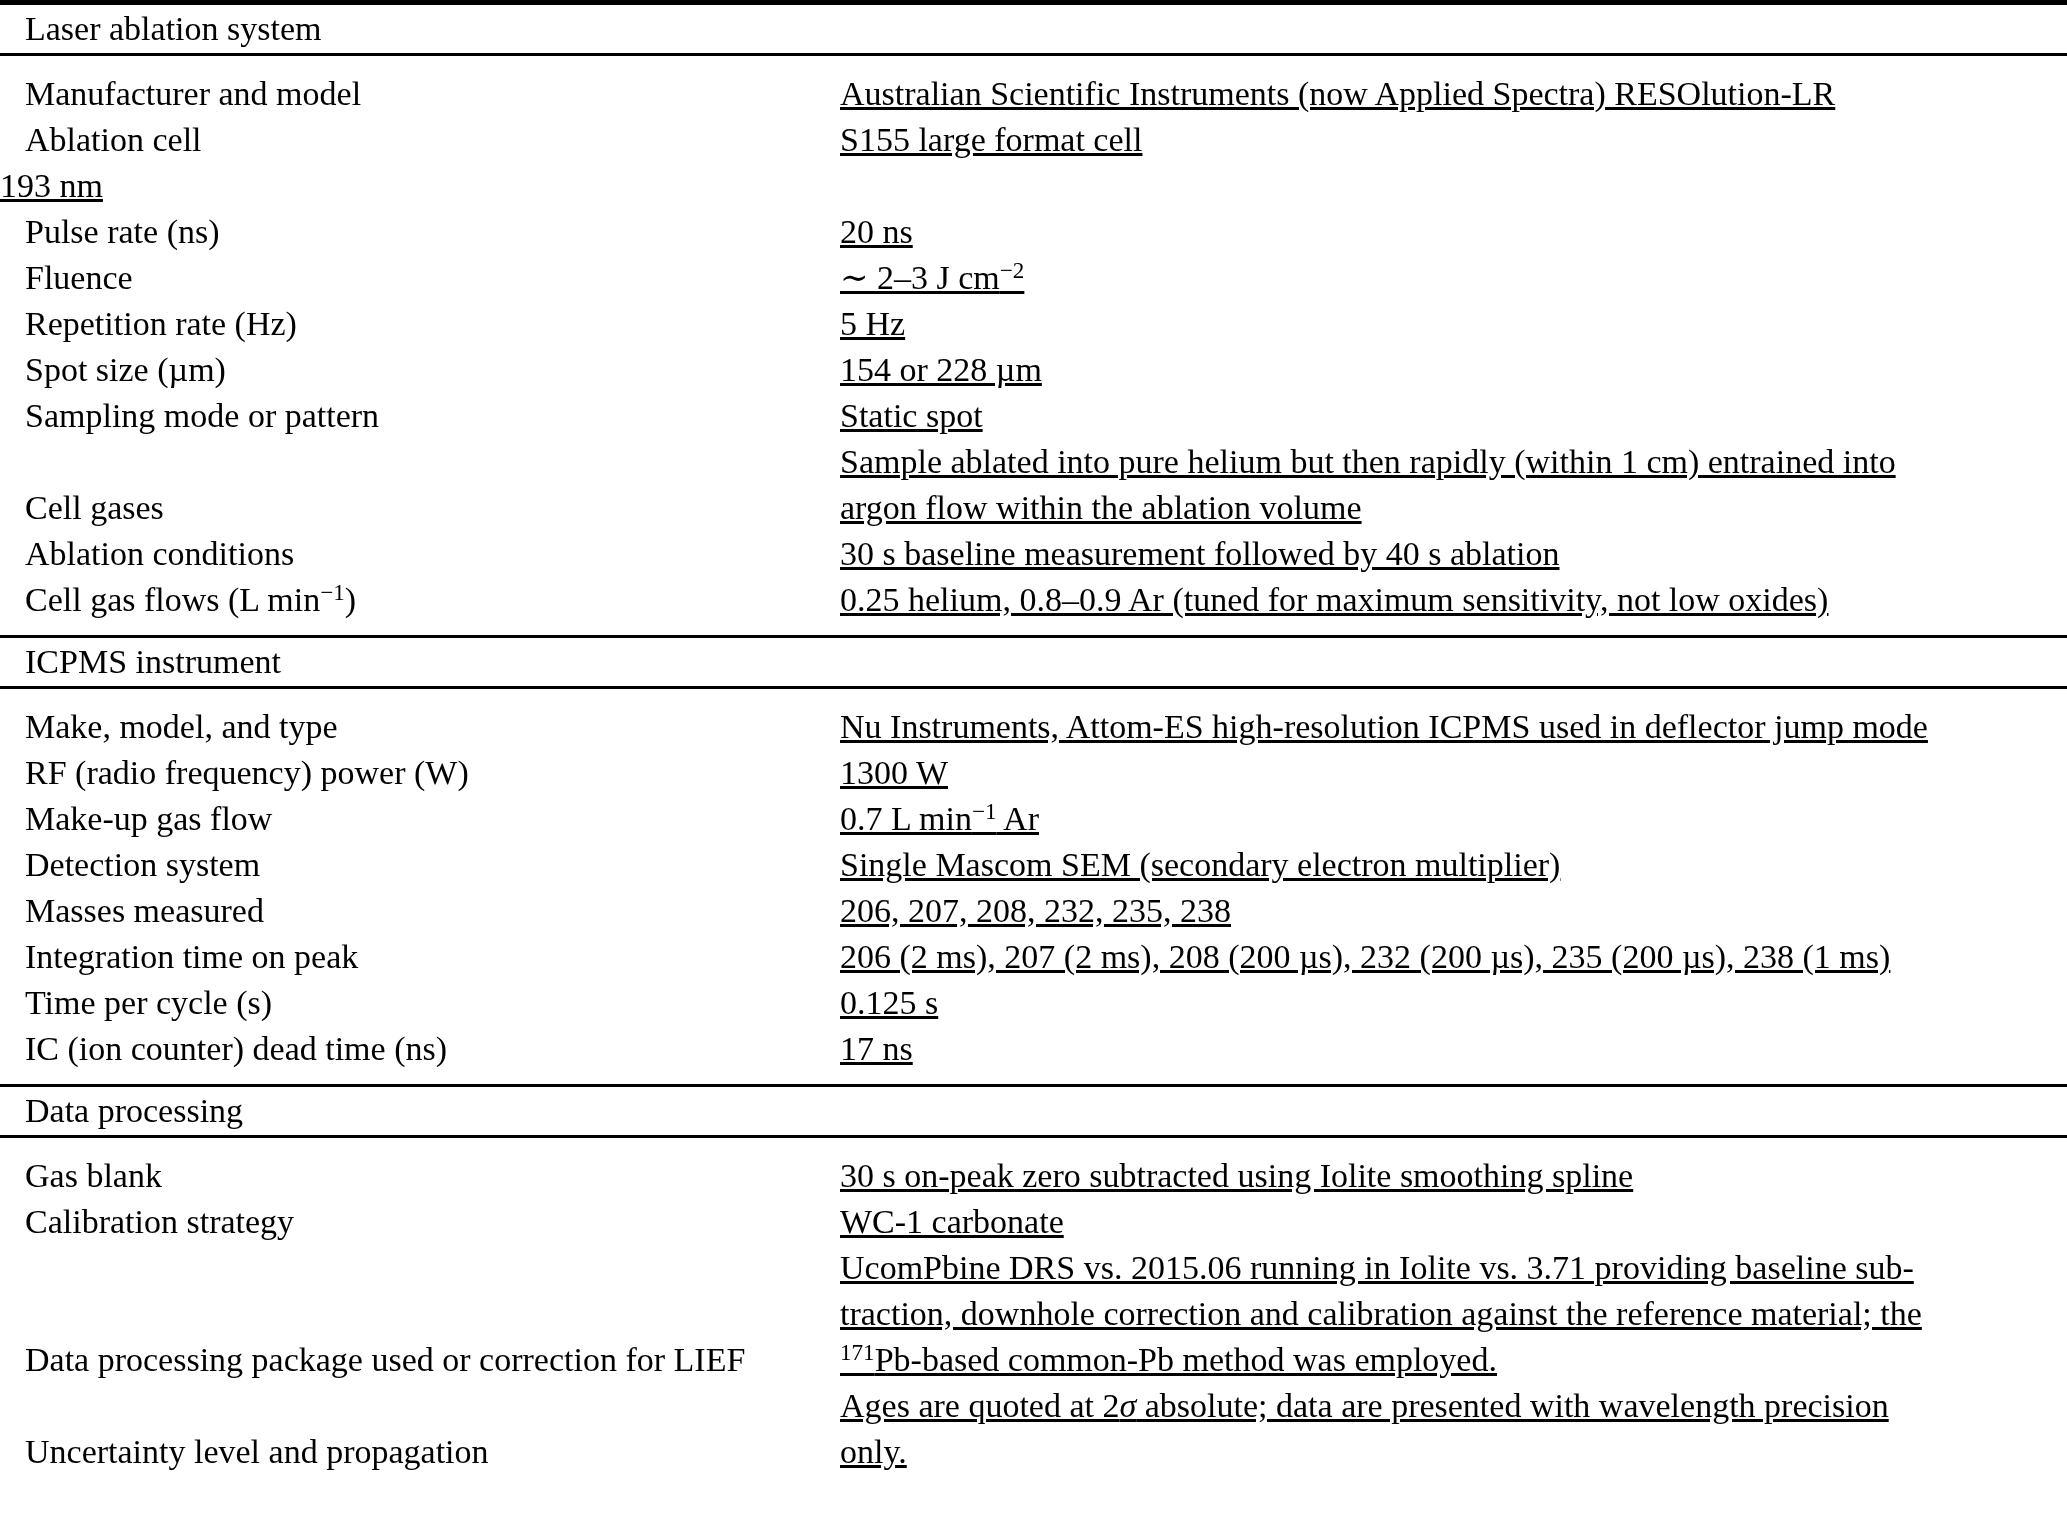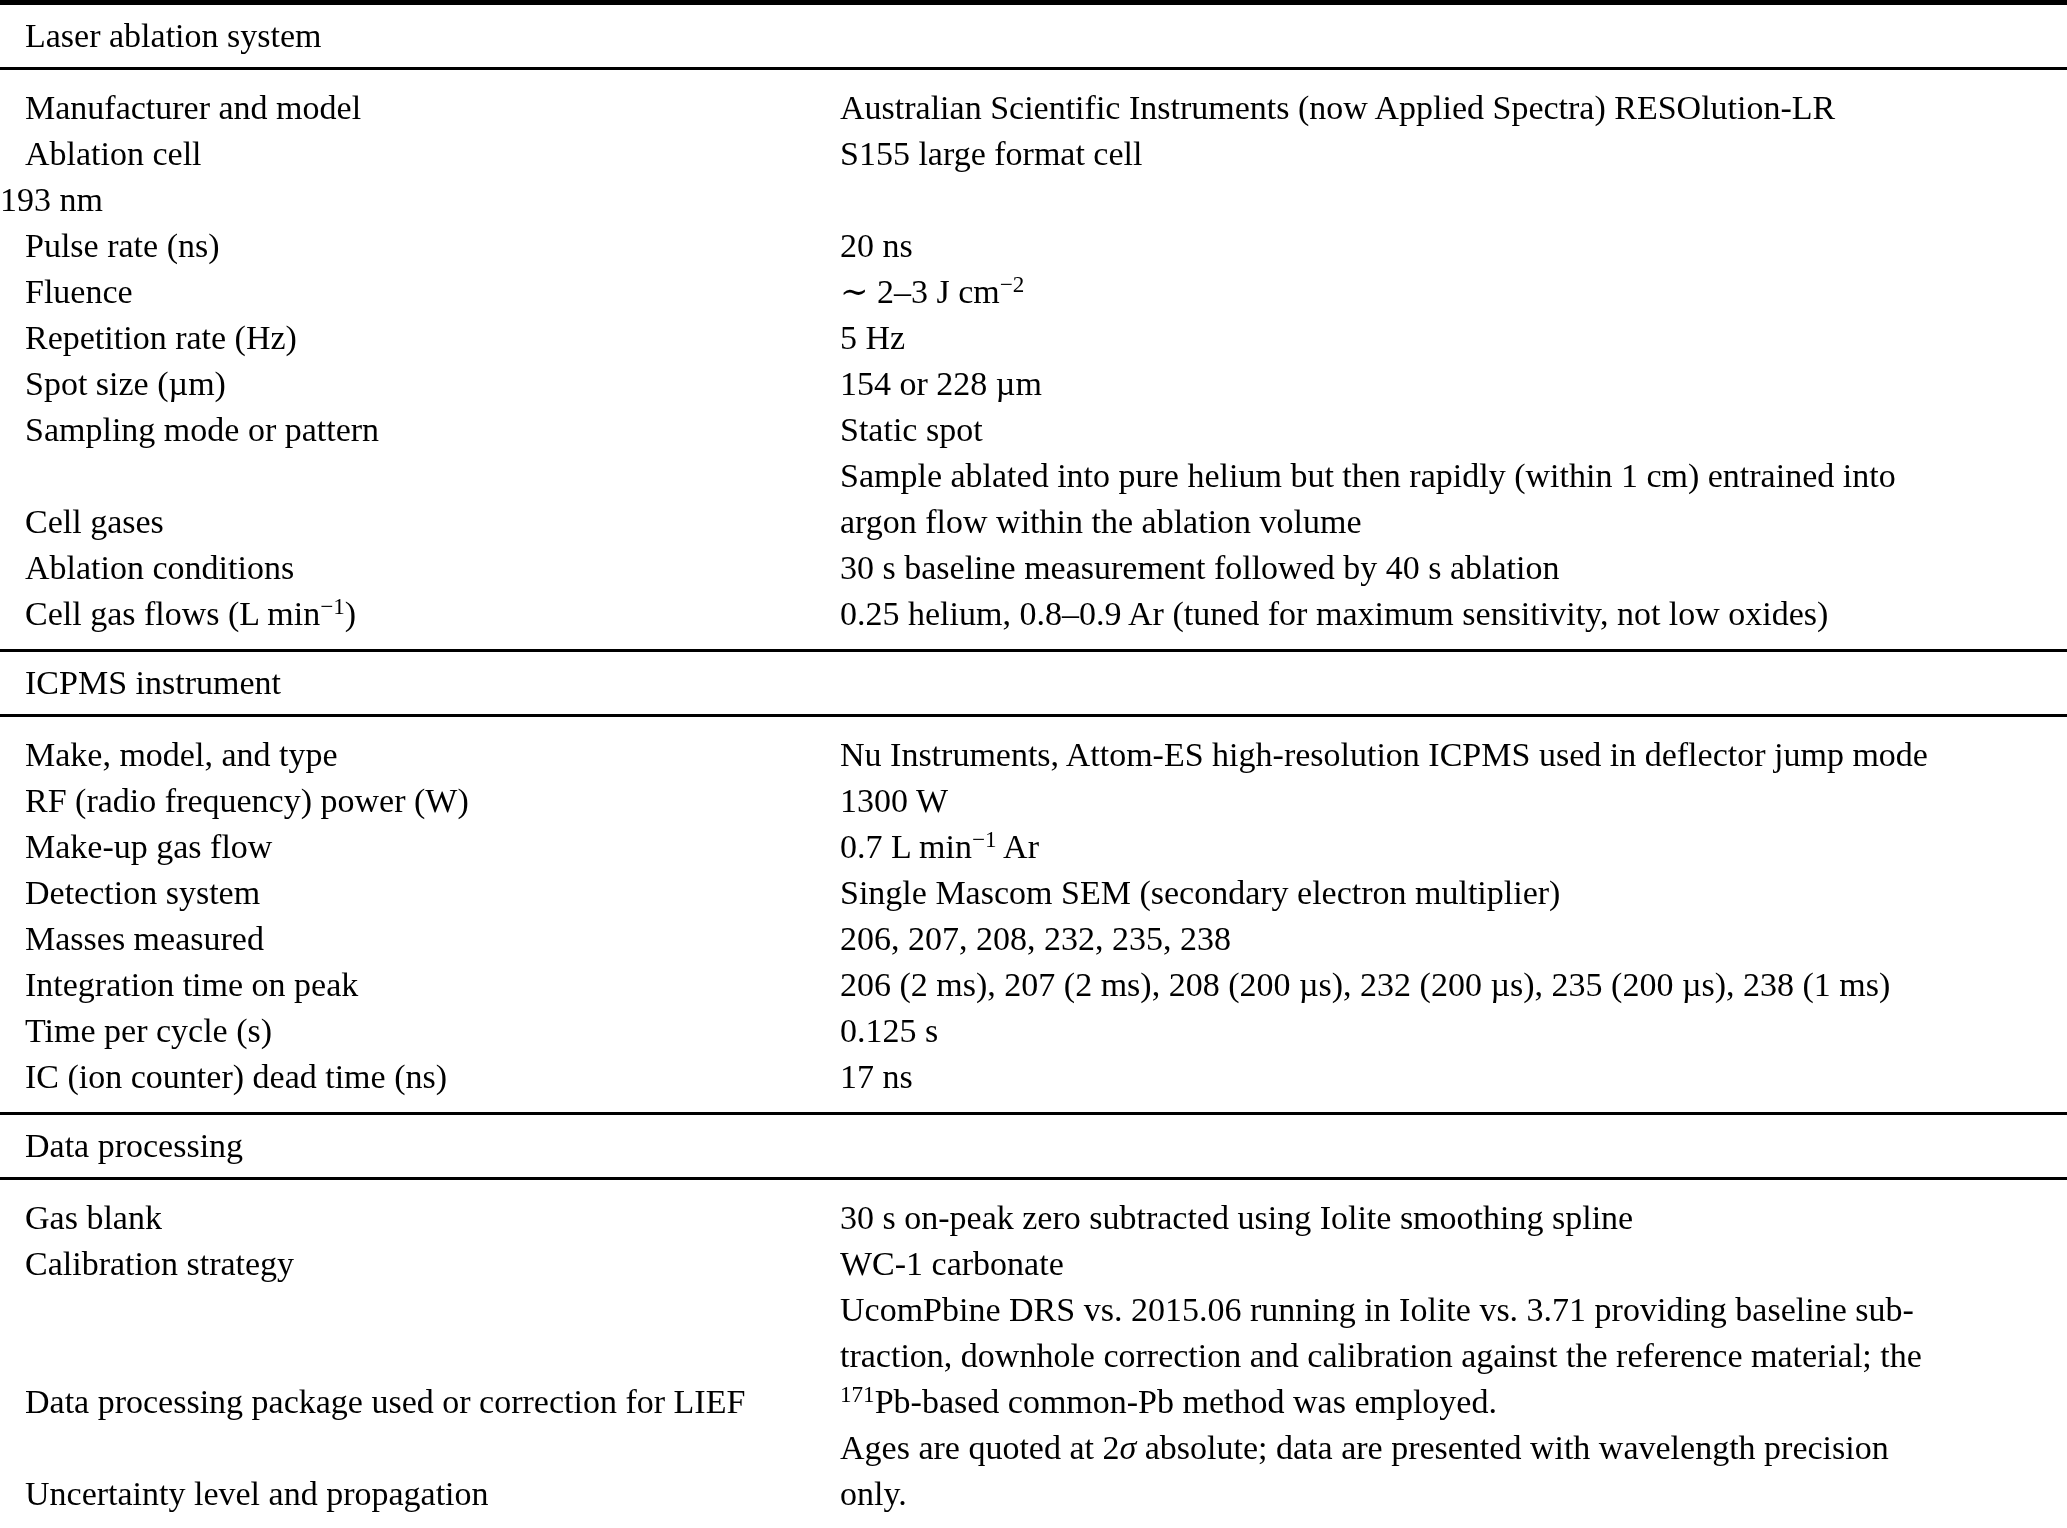--- a/index.html
+++ b/index.html
@@ -19,21 +19,21 @@
   .table {
     width: 2067px;
   }
   .rule {
     width: 100%;
     background: #000000;
   }
   .rule.heavy { height: 5px; }
   .rule.light { height: 3px; }
   .shead {
-    height: 62px;
+    height: 48px;
     display: flex;
     align-items: center;
     padding-left: 25px;
     box-sizing: border-box;
   }
   .rows {
     padding: 15px 0 12px 0;
   }
   .row {
     display: flex;
@@ -46,20 +46,21 @@
     line-height: 46px;
     white-space: nowrap;
   }
   .value {
     flex: 1;
     min-width: 0;
   }
   .vline {
     line-height: 46px;
     white-space: nowrap;
+    text-decoration: underline;
   }
   .sup {
     font-size: 68%;
     vertical-align: 0.48em;
     line-height: 0;
   }
   .it {
     font-style: italic;
   }
 </style>

